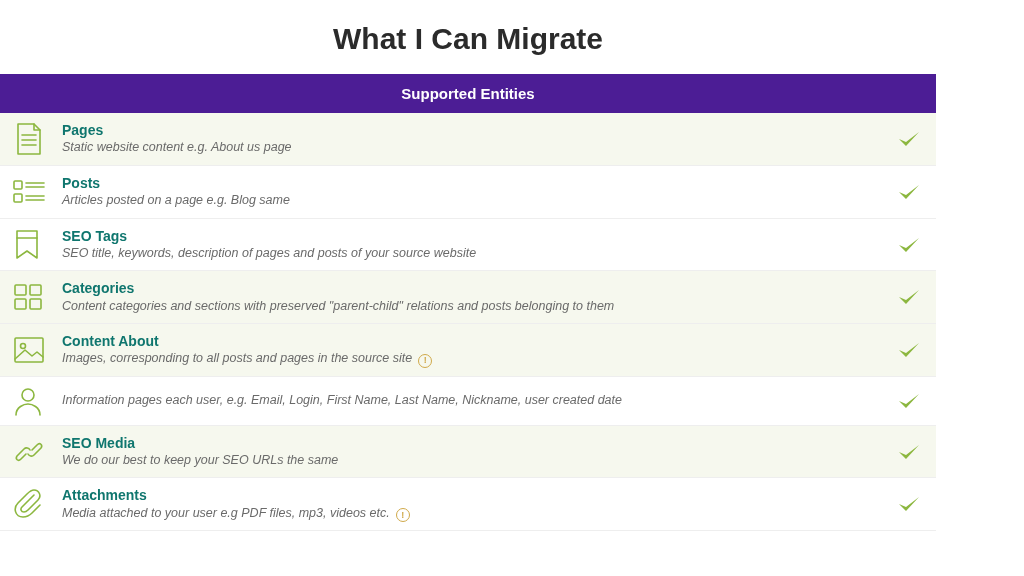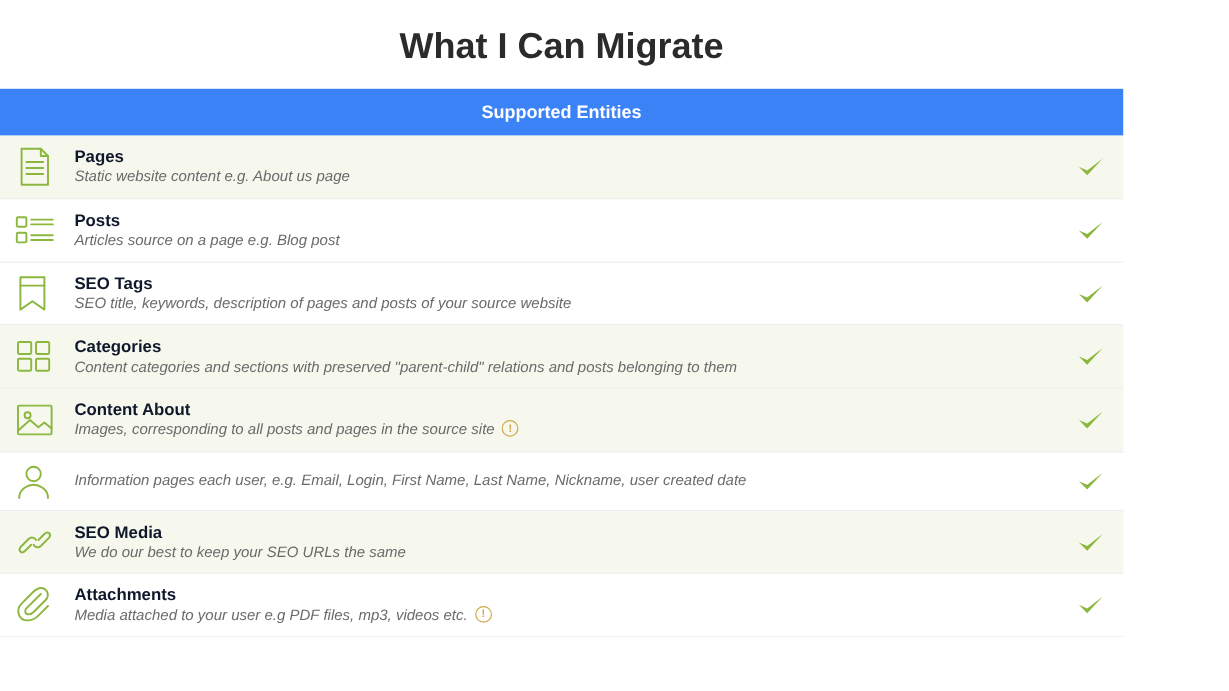--- a/index.html
+++ b/index.html
@@ -11,21 +11,21 @@
   }
   .container { width: 936px; }
   h1 {
     text-align: center;
     font-size: 30px;
     font-weight: 700;
     color: #2b2b2b;
     padding: 22px 0 18px;
   }
   .header-bar {
-    background: #3b82f6;
+    background: #4c1d95;
     color: #fff;
     text-align: center;
     font-weight: 700;
     font-size: 15px;
     padding: 11px 0;
   }
   .row {
     display: flex;
     align-items: center;
     padding: 8px 16px 8px 12px;
@@ -40,30 +40,30 @@
     justify-content: flex-start;
   }
   .icon-cell svg { stroke: #8cb73f; fill: none; }
   .text-cell {
     flex: 1 1 auto;
     padding-left: 6px;
   }
   .title {
     font-weight: 700;
     font-size: 14px;
-    color: #0f172a;
+    color: #0f766e;
     line-height: 1.3;
   }
   .desc {
     font-style: italic;
     font-size: 12.5px;
     color: #6a6a6a;
     line-height: 1.4;
     display: flex;
-    align-items: flex-start;
+    align-items: flex-end;
     gap: 6px;
   }
   .info-badge {
     display: inline-flex;
     align-items: center;
     justify-content: center;
     width: 14px;
     height: 14px;
     border: 1.2px solid #d0a94a;
     border-radius: 50%;
@@ -116,21 +116,21 @@
         <line x1="14" y1="5" x2="32" y2="5"></line>
         <line x1="14" y1="9" x2="32" y2="9"></line>
         <rect x="2" y="16" width="8" height="8" rx="1"></rect>
         <line x1="14" y1="18" x2="32" y2="18"></line>
         <line x1="14" y1="22" x2="32" y2="22"></line>
       </svg>
         </div>
         <div class="text-cell">
           <div class="title">Posts</div>
           <div class="desc">
-            <span>Articles source on a page e.g. Blog post</span>
+            <span>Articles posted on a page e.g. Blog same</span>
           </div>
         </div>
         <div class="check-cell">
           <svg width="22" height="18" viewBox="0 0 22 18">
             <path d="M1 9 L8 16 L21 2 L8 12 Z"></path>
           </svg>
         </div>
       </div>
       <div class="row">
         <div class="icon-cell">

